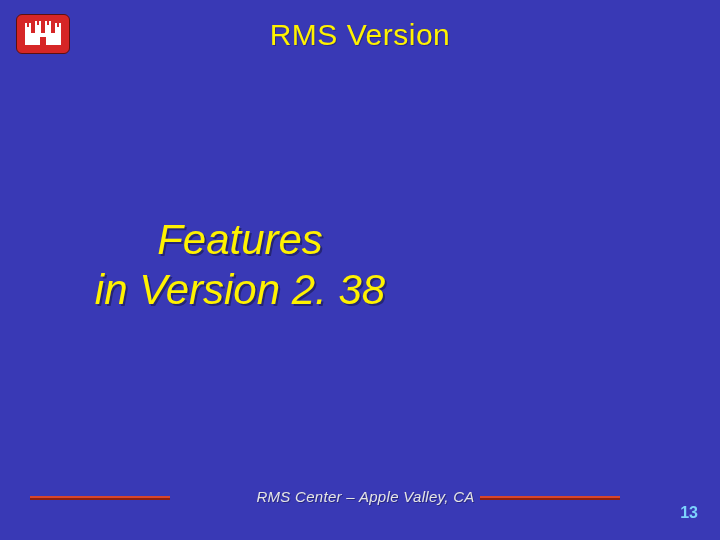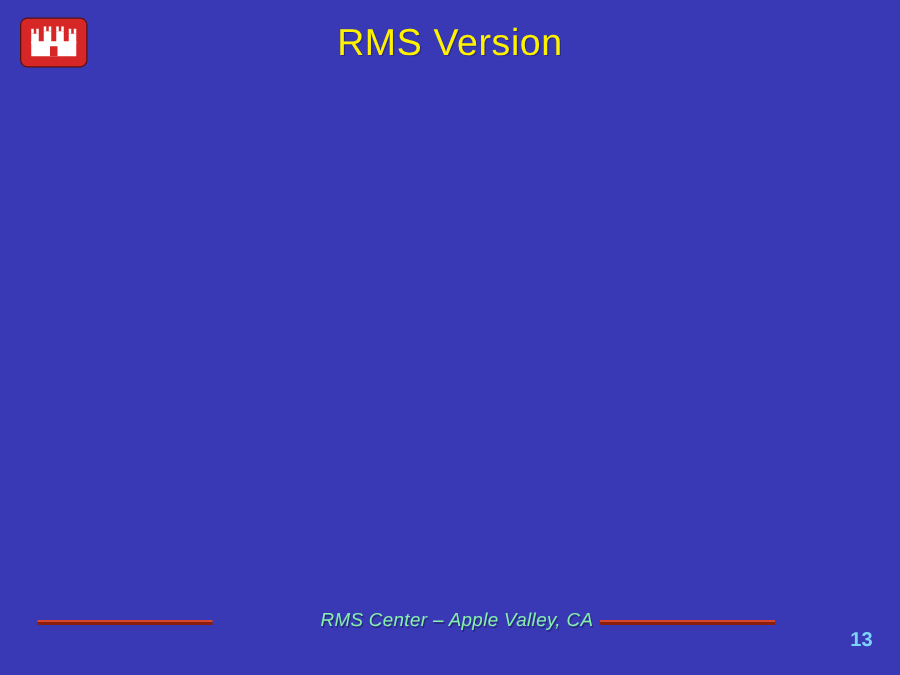--- a/index.html
+++ b/index.html
@@ -82,21 +82,21 @@
     right: 100px;
     width: 140px;
     background: linear-gradient(to bottom, #d9452b 0%, #d9452b 50%, #8b1f0f 50%, #8b1f0f 100%);
   }
   .footer-text {
     position: absolute;
     left: 0;
     right: 0;
     top: -6px;
     text-align: center;
-    color: #86efac;
+    color: #e5e5e5;
     font-family: Verdana, Geneva, sans-serif;
     font-style: italic;
     font-size: 15px;
     letter-spacing: 0.3px;
     text-shadow: 1px 1px 0 rgba(0,0,0,0.3);
     padding-left: 11px;
   }
   .page-num {
     position: absolute;
     right: 22px;
@@ -127,21 +127,22 @@
       <rect x="26" y="0" width="2" height="4" fill="#ffffff"></rect>
       <rect x="32" y="2" width="2" height="4" fill="#ffffff"></rect>
       <rect x="36" y="2" width="2" height="4" fill="#ffffff"></rect>
     </svg>
   </div>
 </div>
 
 <div class="slide-title">RMS Version</div>
 
 <div class="main-heading">
-  <br>
+  <span>Features</span><br>
+  <span>in Version 2. 38</span>
 </div>
 
 <div class="footer">
   <div class="rule-left"></div>
   <div class="footer-text">RMS Center – Apple Valley, CA</div>
   <div class="rule-right"></div>
 </div>
 
 <div class="page-num">13</div>
 

